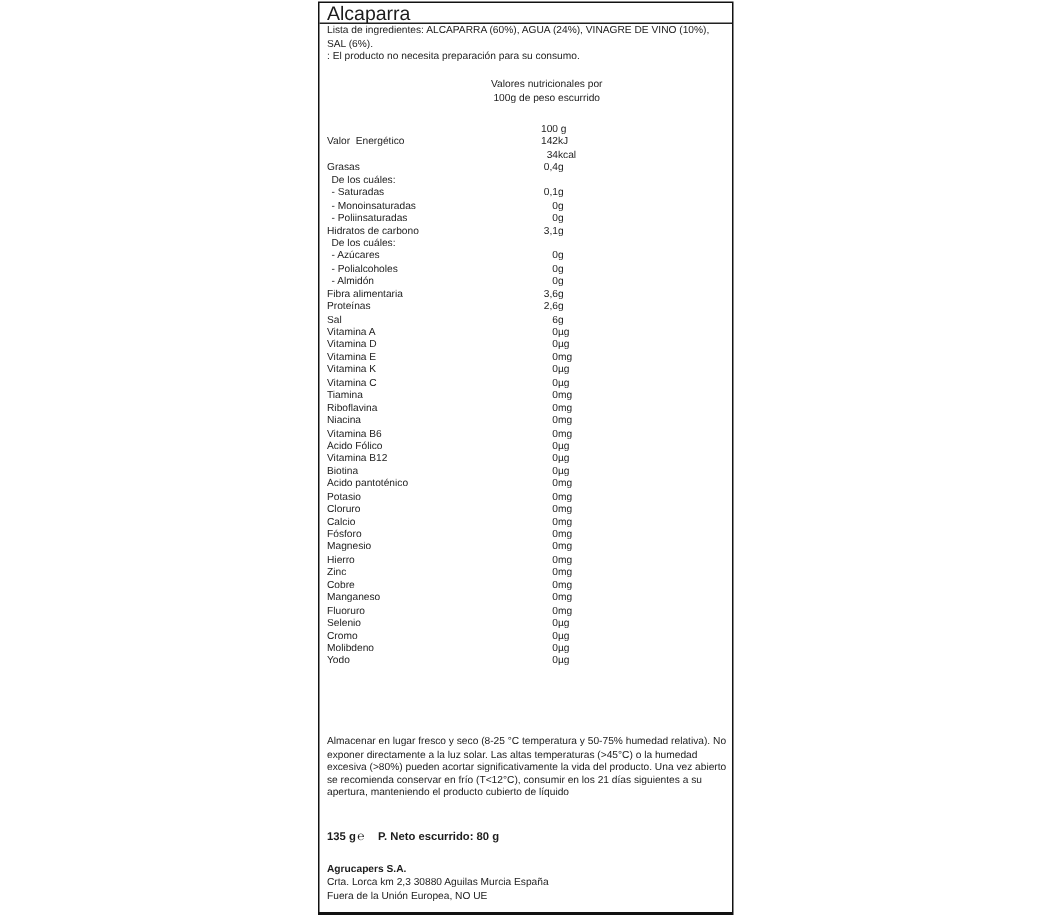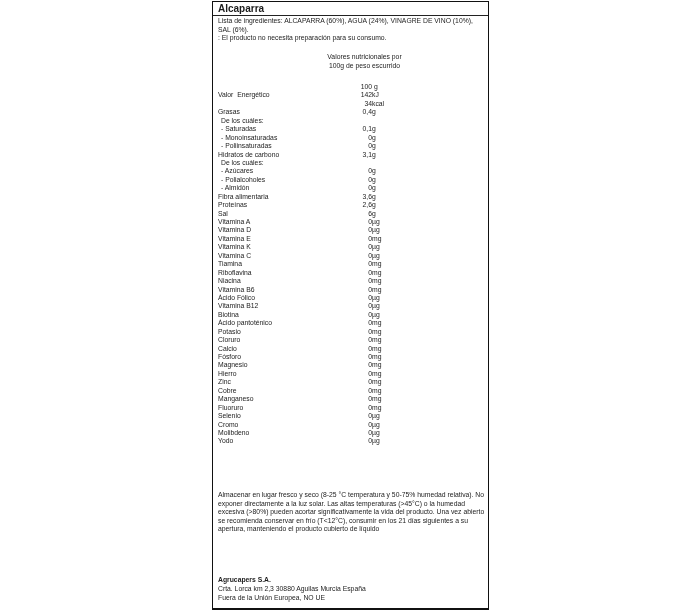--- a/index.html
+++ b/index.html
@@ -13,21 +13,21 @@
   .label-box {
     position: absolute;
     left: 212px; top: 1px;
     width: 277px; height: 609px;
     border: 1px solid #111;
     border-bottom-width: 2px;
     background: #fff;
   }
   .title {
     position: absolute; top: 1px; left: 5px; right: 5px;
-    font-size: 10px; font-weight: bold; line-height: 11px;
+    font-size: 13px; font-weight: normal; line-height: 11px;
   }
   .title-rule {
     position: absolute; top: 13px; left: 0; width: 100%;
     border-top: 1px solid #222;
   }
   .ingredients {
     position: absolute; top: 15px; left: 5px; width: 266px;
     font-size: 6.8px; line-height: 8.8px;
   }
   .prep-note {
@@ -123,20 +123,23 @@
       <div class="n-row"><span class="n-label">Manganeso</span><span class="n-num">0</span><span class="n-unit">mg</span></div>
       <div class="n-row"><span class="n-label">Fluoruro</span><span class="n-num">0</span><span class="n-unit">mg</span></div>
       <div class="n-row"><span class="n-label">Selenio</span><span class="n-num">0</span><span class="n-unit">µg</span></div>
       <div class="n-row"><span class="n-label">Cromo</span><span class="n-num">0</span><span class="n-unit">µg</span></div>
       <div class="n-row"><span class="n-label">Molibdeno</span><span class="n-num">0</span><span class="n-unit">µg</span></div>
       <div class="n-row"><span class="n-label">Yodo</span><span class="n-num">0</span><span class="n-unit">µg</span></div>
     </div>
 
   <div class="storage">Almacenar en lugar fresco y seco (8-25 °C temperatura y 50-75% humedad relativa). No exponer directamente a la luz solar. Las altas temperaturas (&gt;45°C) o la humedad excesiva (&gt;80%) pueden acortar significativamente la vida del producto. Una vez abierto se recomienda conservar en frío (T&lt;12°C), consumir en los 21 días siguientes a su apertura, manteniendo el producto cubierto de líquido</div>
 
+  <div class="net-weight">
+    <span>135 g</span><span class="emark">℮</span><span class="drained">P. Neto escurrido: 80 g</span>
+  </div>
 
   <div class="producer">
     <div class="name">Agrucapers S.A.</div>
     <div>Crta. Lorca km 2,3 30880 Aguilas Murcia España</div>
     <div>Fuera de la Unión Europea,  NO UE</div>
   </div>
 
 </div>
 
 </body></html>

